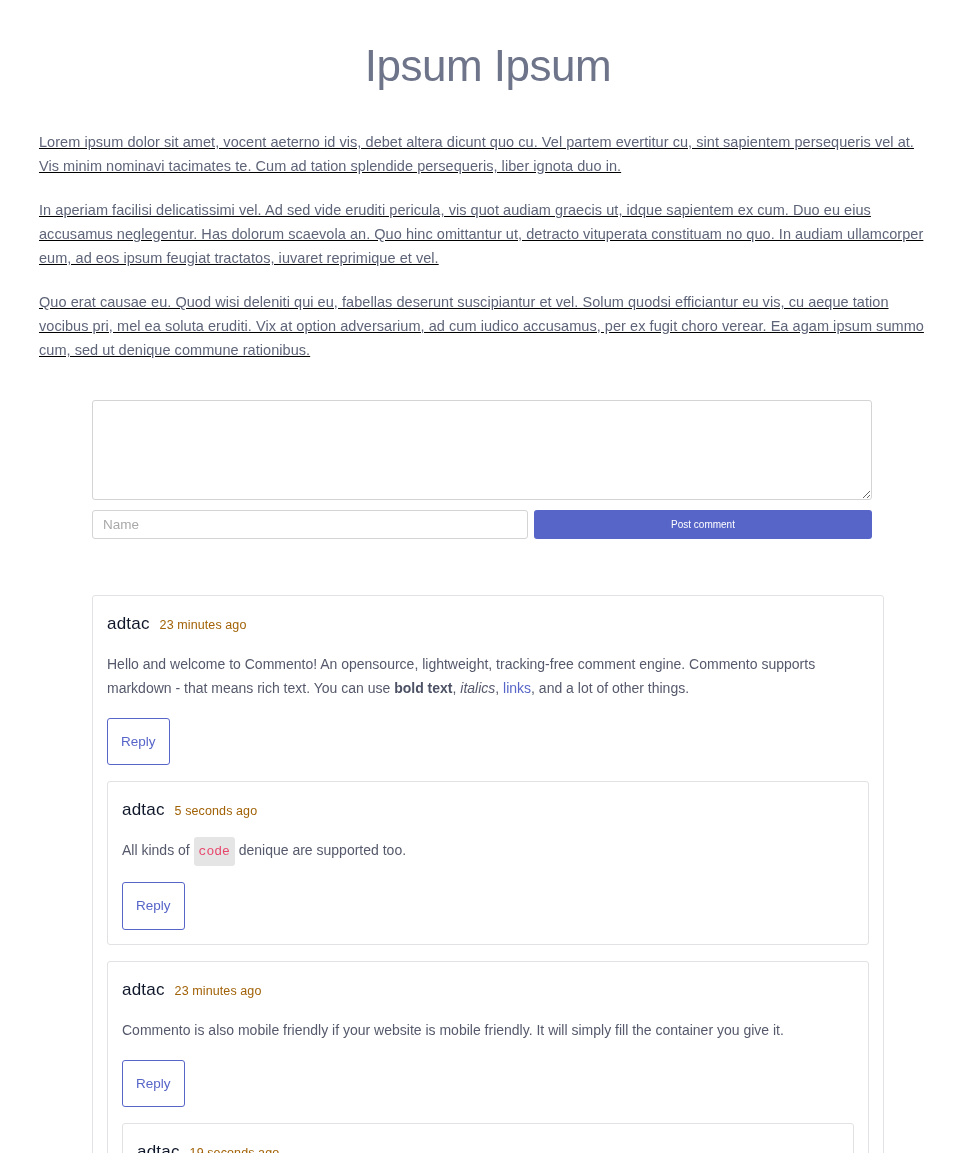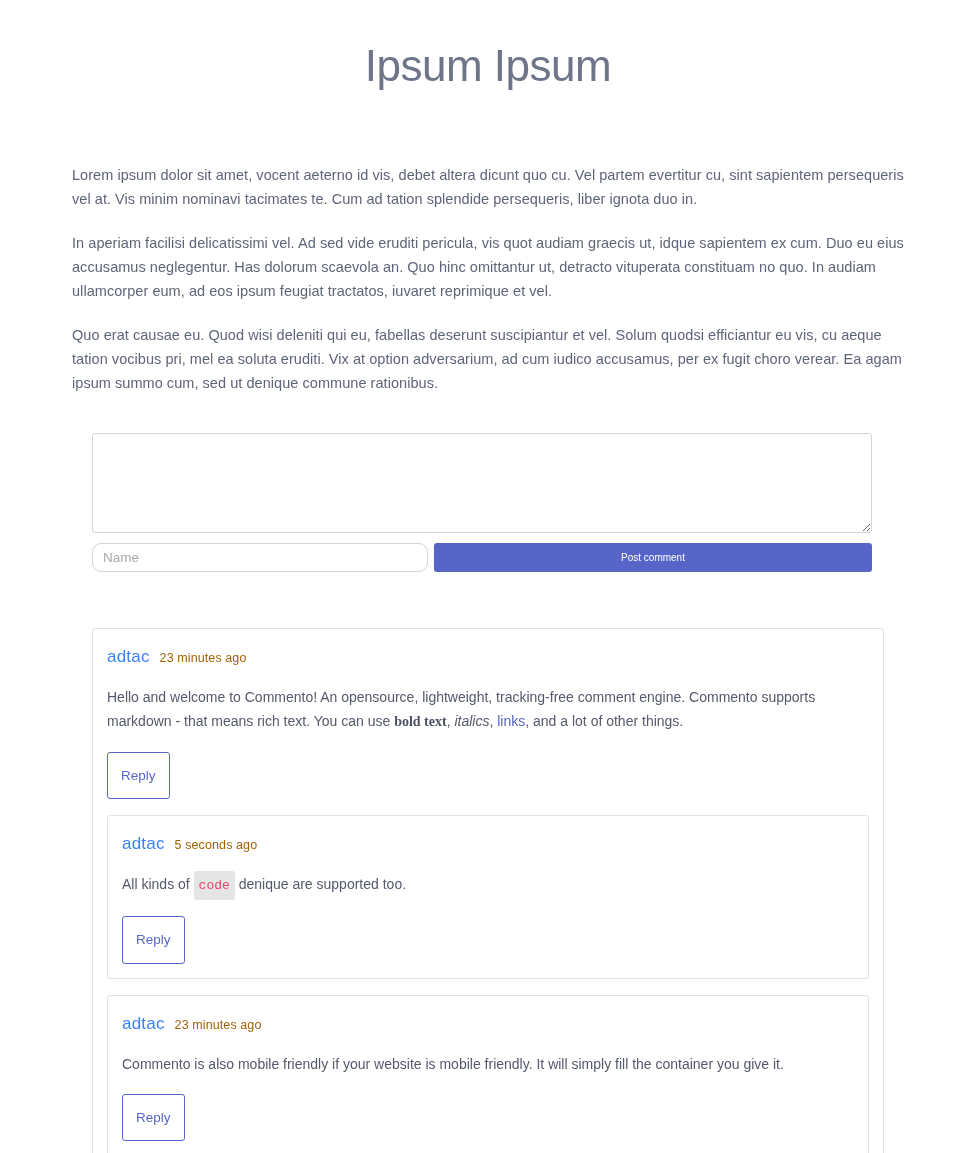--- a/index.html
+++ b/index.html
@@ -17,21 +17,21 @@
   .article-title {
     font-size: 44px;
     font-weight: 300;
     color: #6e7489;
     text-align: center;
     letter-spacing: -0.5px;
     margin: 40px 0 0 0;
     padding: 0;
     line-height: 1.2;
   }
-  .article-body { padding: 0 72px; margin-top: 70px; }
+  .article-body { padding: 0 39px; margin-top: 37px; text-decoration: underline; }
   .article-body p {
     font-size: 14.5px;
     line-height: 24px;
     color: #5f6579;
     margin: 0 0 20px 0;
     letter-spacing: 0.05px;
   }
   .article-body p:last-child { margin-bottom: 0; }
 
   
@@ -51,24 +51,24 @@
     font-size: 14px;
     color: #444;
   }
   .form-row {
     display: flex;
     width: 780px;
     margin-top: 10px;
     gap: 6px;
   }
   .name-input {
-    width: 336px;
+    width: 436px;
     height: 29px;
     border: 1px solid #d4d4d4;
-    border-radius: 9px;
+    border-radius: 3px;
     padding: 4px 10px;
     font-family: "Liberation Sans", sans-serif;
     font-size: 13.5px;
     color: #444;
     outline: none;
     background: #fff;
   }
   .name-input::placeholder { color: #a9a9a9; }
   .post-button {
     flex: 1;
@@ -100,36 +100,36 @@
 
   .card-head {
     display: flex;
     align-items: baseline;
     gap: 10px;
     margin-bottom: 18px;
   }
   .author {
     font-size: 17px;
     font-weight: 300;
-    color: #3b82f6;
+    color: #0f172a;
     letter-spacing: 0.2px;
   }
   .timestamp {
     font-size: 12.5px;
     color: #a16207;
     letter-spacing: 0.1px;
   }
 
   .card-body {
     font-size: 14px;
     line-height: 24px;
     color: #55596b;
     margin-bottom: 18px;
   }
-  .card-body b, .card-body strong { font-weight: bold; color: #4c5164; font-family: Liberation Serif, serif; }
+  .card-body b, .card-body strong { font-weight: bold; color: #4c5164; }
   .card-body i, .card-body em { font-style: italic; }
   .card-body a { color: #5765c8; text-decoration: none; }
   .card-body code {
     font-family: "Liberation Mono", monospace;
     font-size: 13px;
     color: #e8456b;
     background: #e5e5e5;
     border-radius: 3px;
     padding: 7px 5px;
   }

